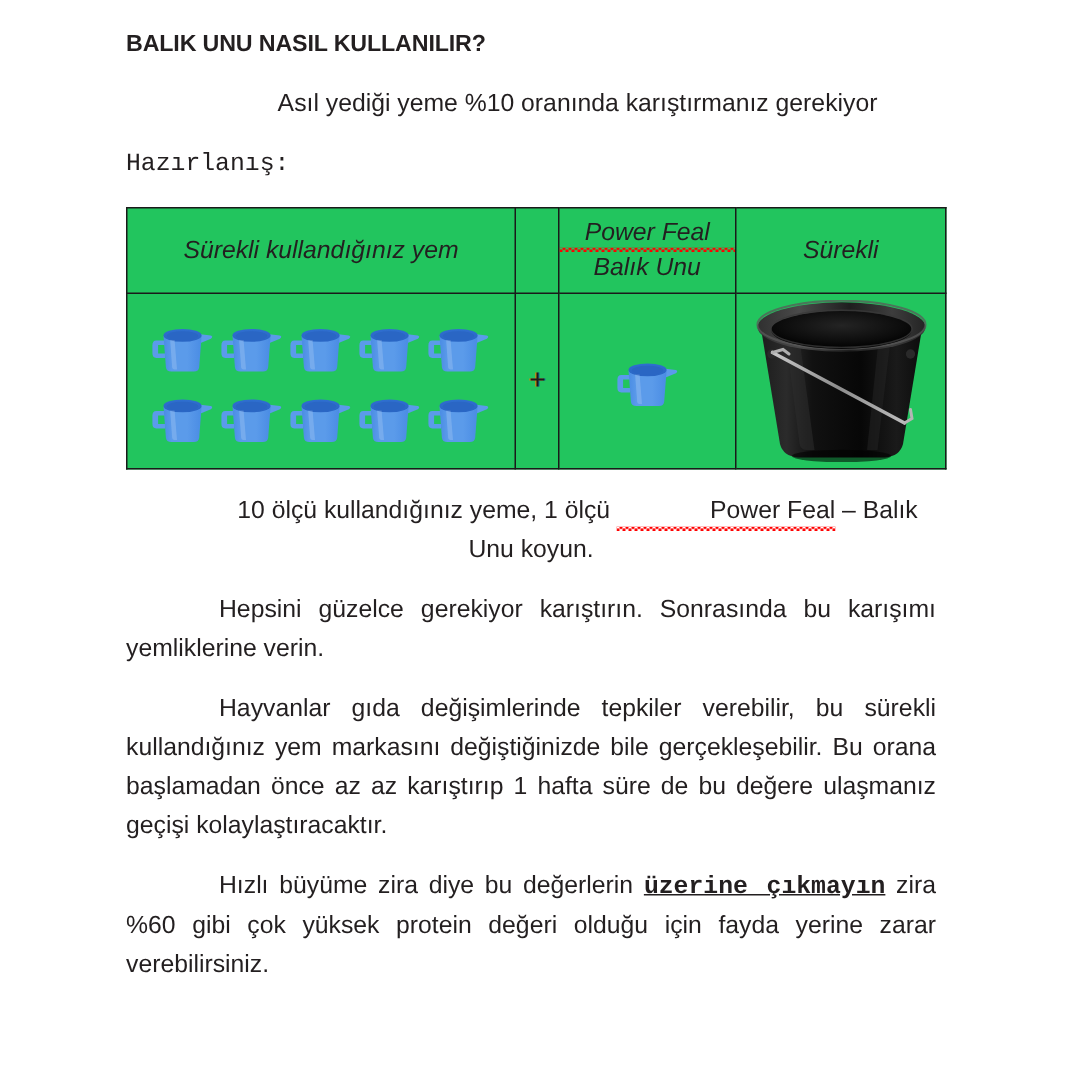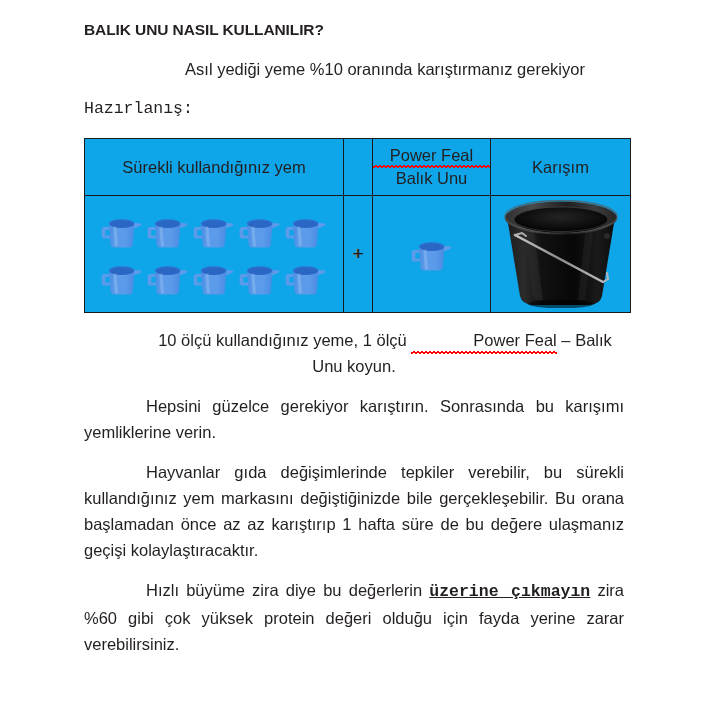--- a/index.html
+++ b/index.html
@@ -78,21 +78,22 @@
     background-repeat: repeat-x;
     pointer-events: none;
   }
 
   
   .recipe-table {
     border-collapse: collapse;
     table-layout: fixed;
     width: 546px;
     margin: 2px 0 14px 0;
-    background: #0ea5e9;
+    background: #22c55e;
+    font-style: italic;
   }
   .recipe-table td {
     border: 1.4px solid #1a1a1a;
     padding: 0;
     vertical-align: middle;
     text-align: center;
   }
   .col-feed   { width: 259px; }
   .col-plus   { width: 29px;  }
   .col-meal   { width: 118px; }
@@ -168,21 +169,21 @@
             <span>Sürekli kullandığınız yem</span>
           </td>
           <td class="th-cell">
             <span></span>
           </td>
           <td class="th-cell">
             <span class="two-line spell">Power Feal</span>
             <span class="two-line">Balık Unu</span>
           </td>
           <td class="th-cell">
-            <span>Karışım</span>
+            <span>Sürekli</span>
           </td>
         </tr>
 
         <tr>
 
           <td class="body-cell">
             <div class="jug-grid" id="jug-grid">
                 <div class="jug-cell">
   <svg width="42" height="40" viewBox="0 0 42 40">
     <defs>

